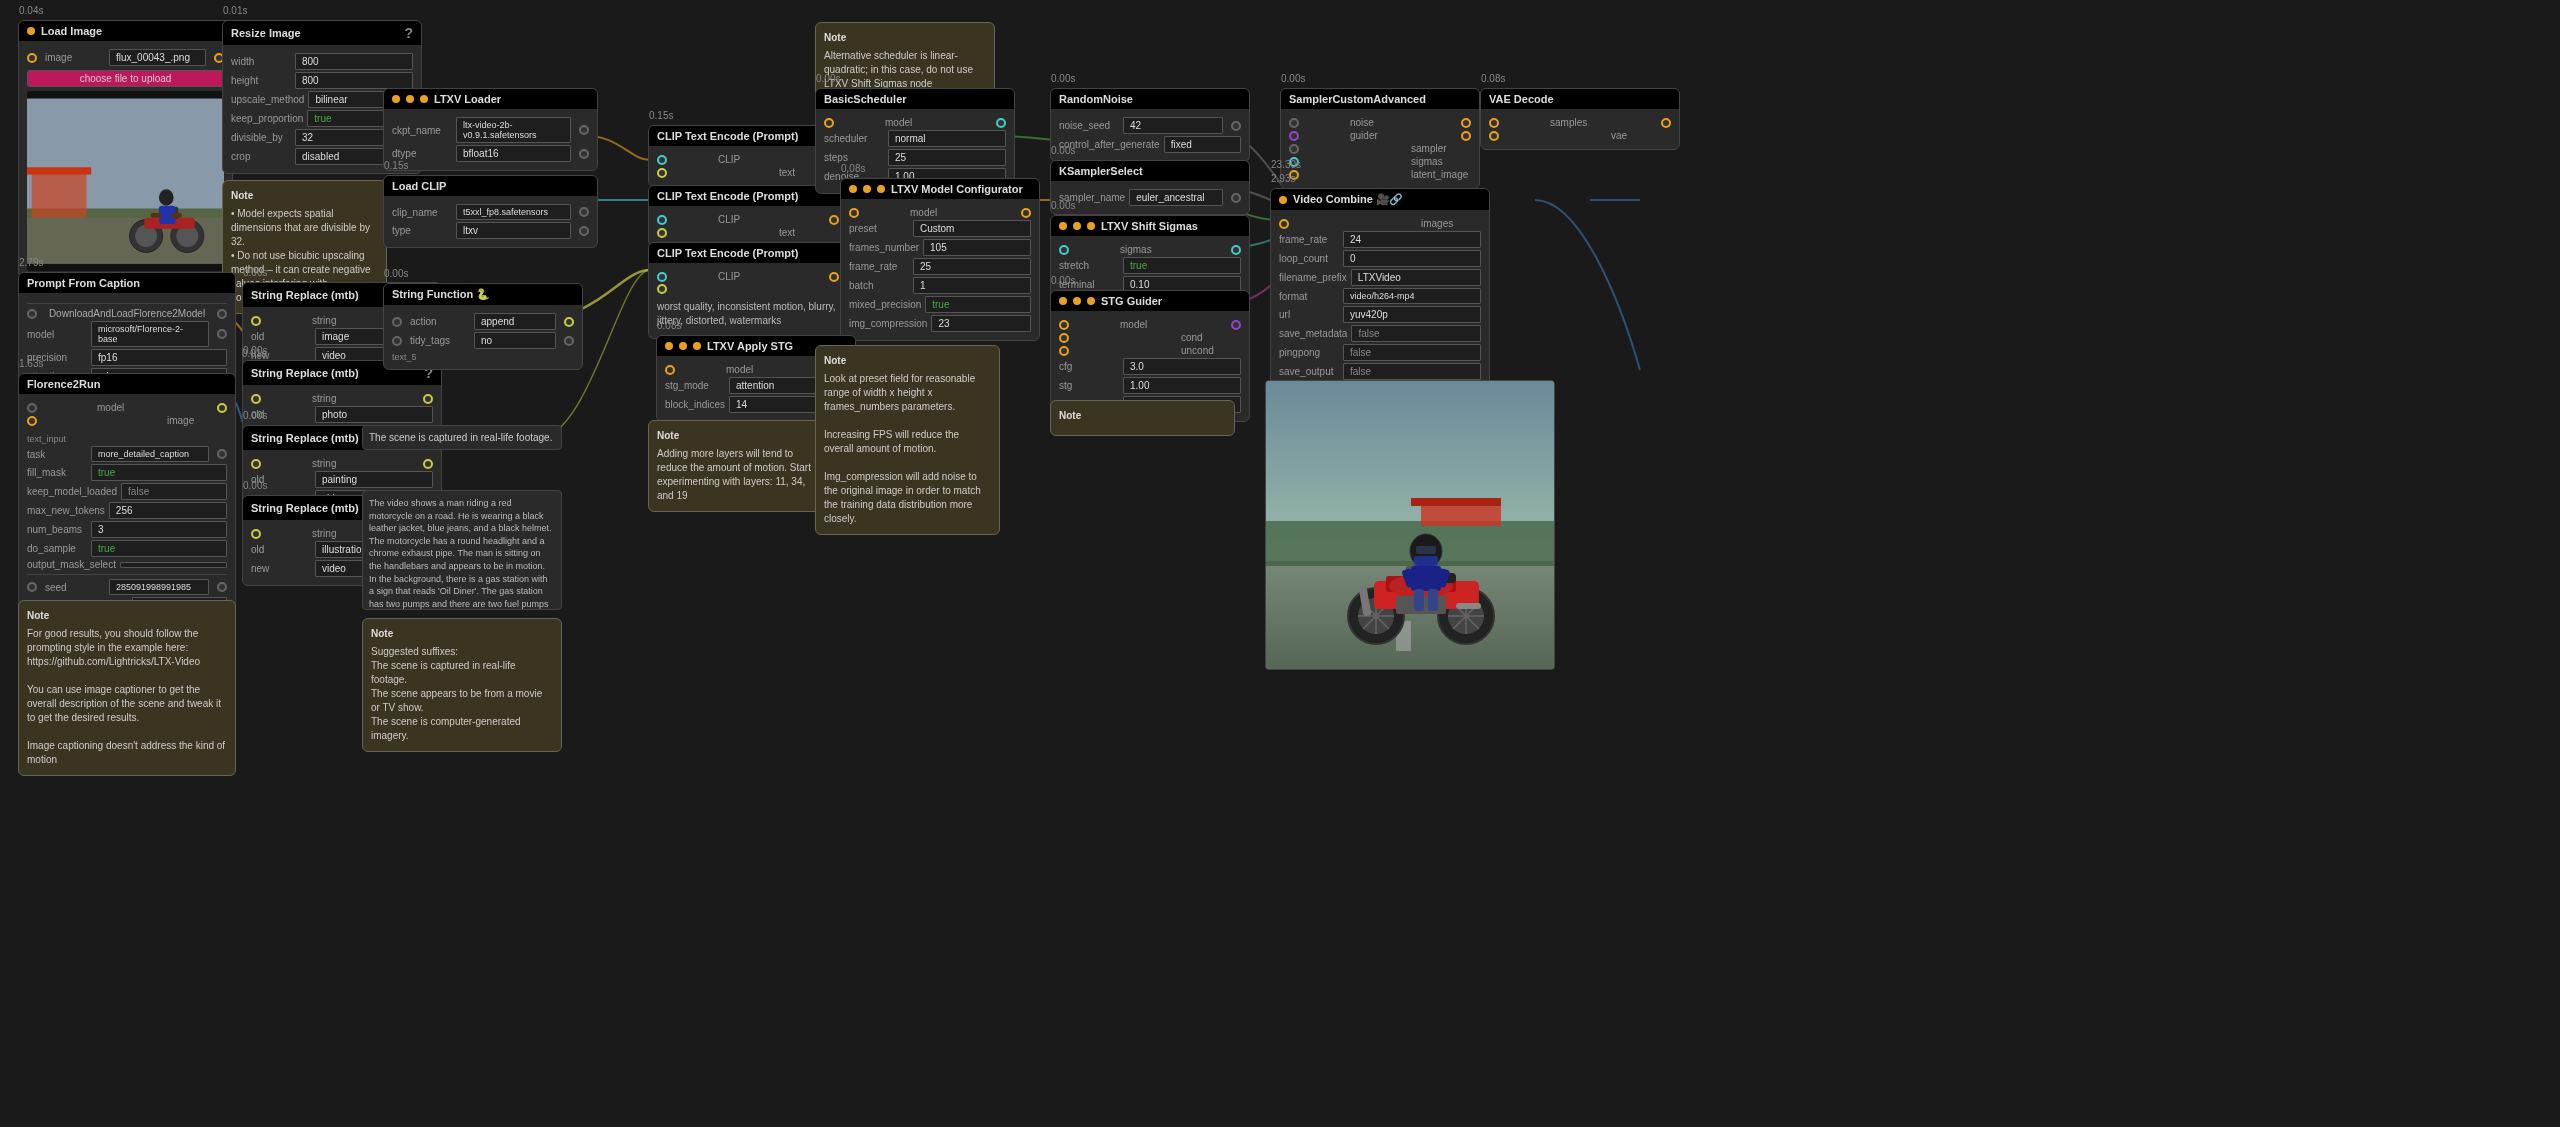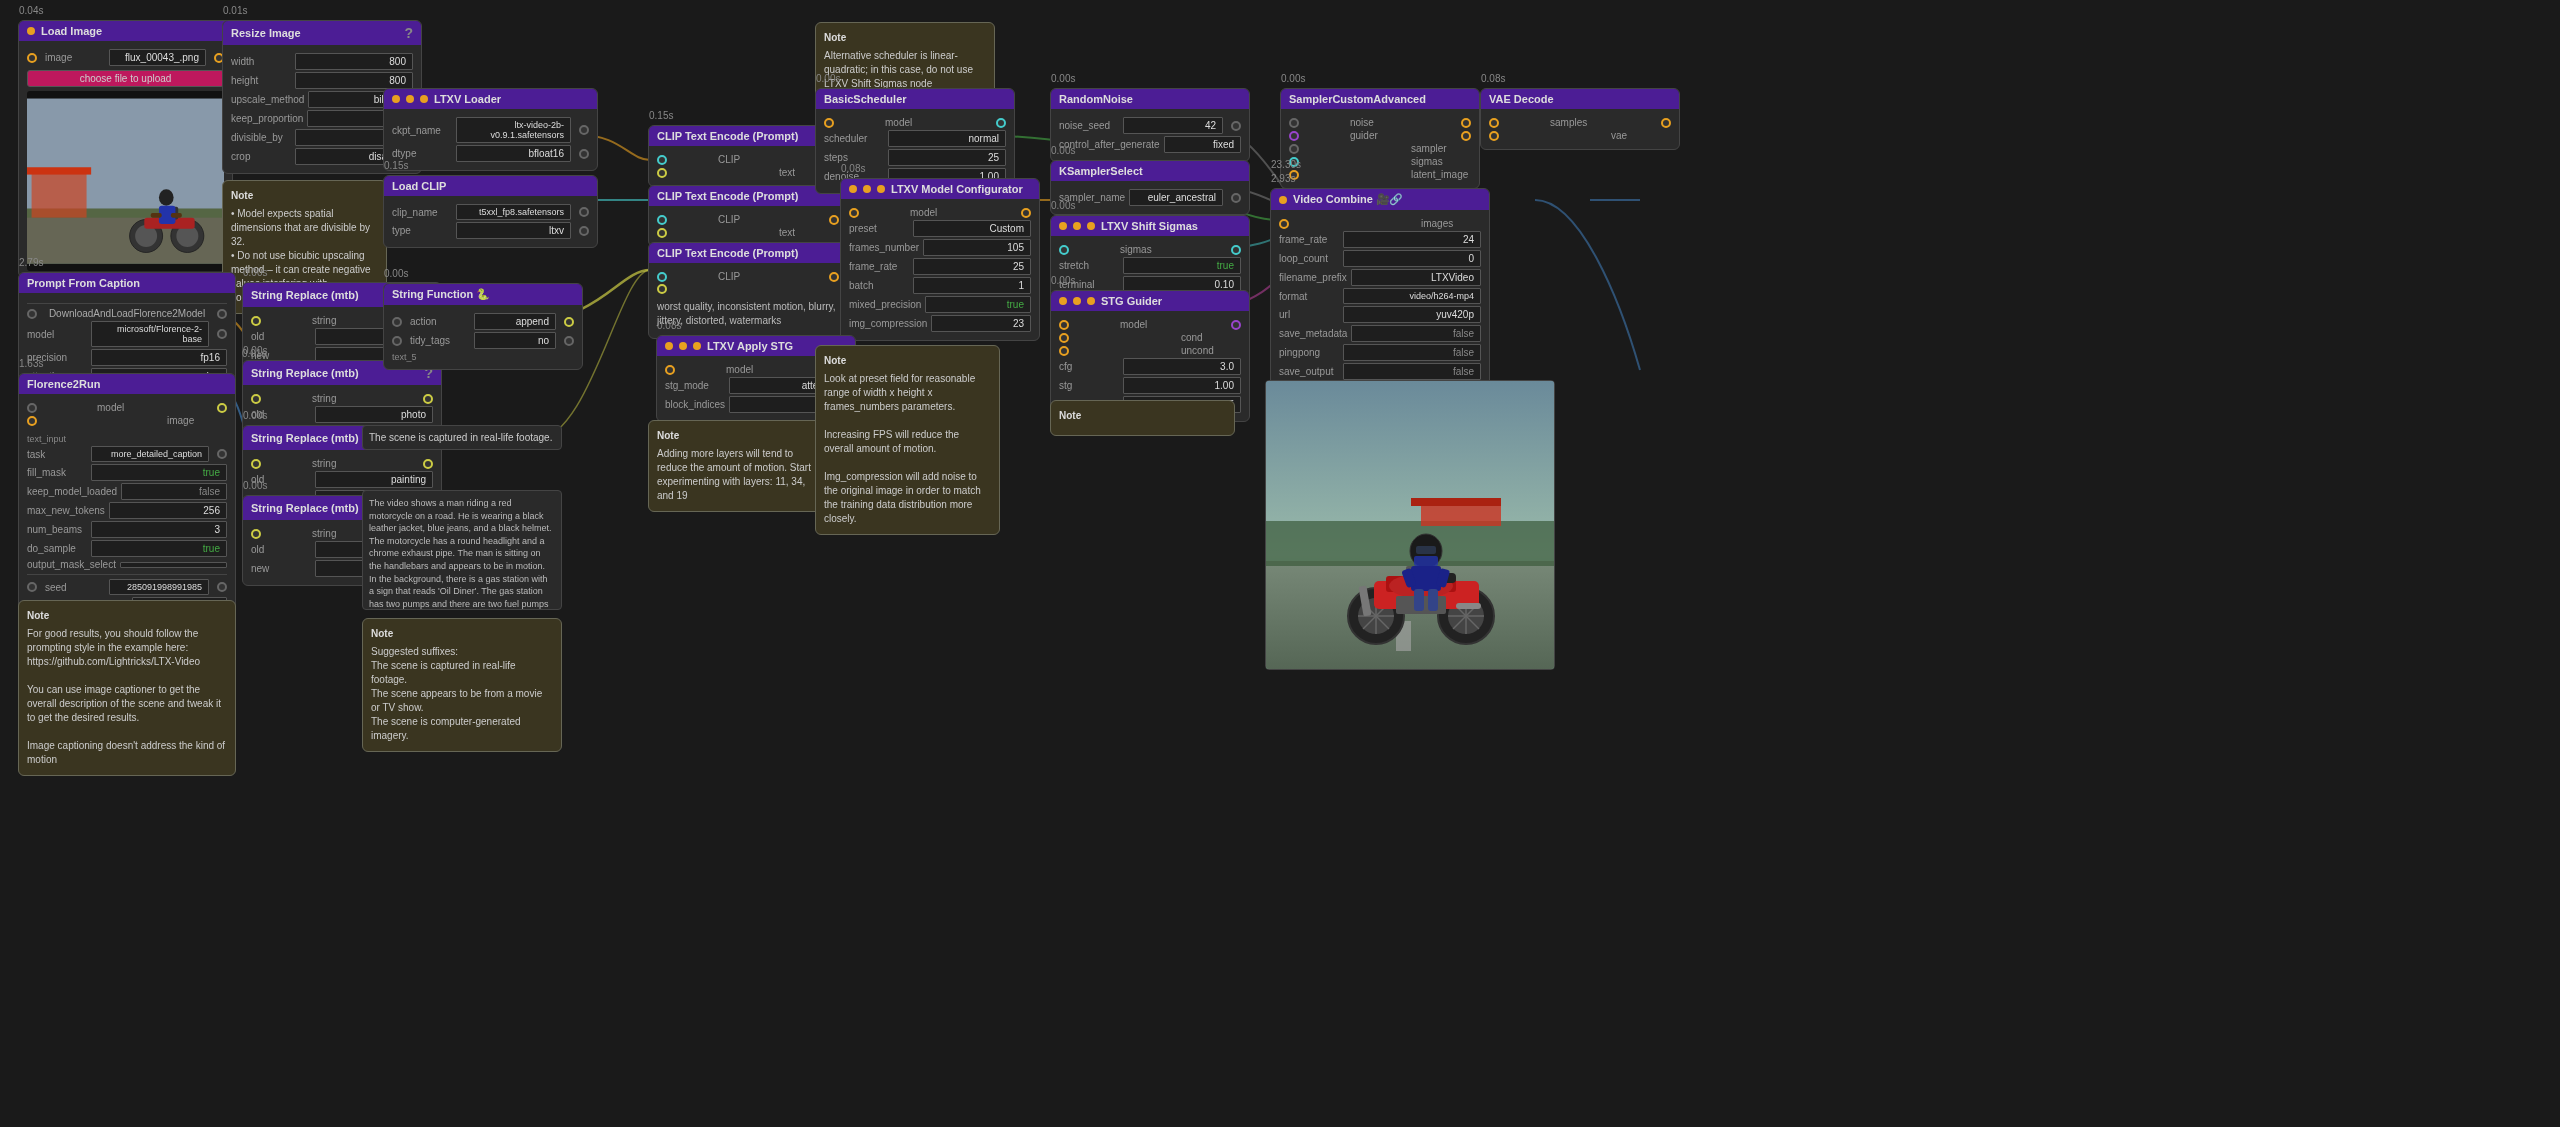--- a/index.html
+++ b/index.html
@@ -17,21 +17,21 @@
     
     .node {
       position: absolute;
       background: #2a2a2a;
       border: 1px solid #444;
       border-radius: 6px;
       min-width: 200px;
     }
 
     .node-header {
-      background: #4c1d95;
+      background: #000000;
       border-radius: 5px 5px 0 0;
       padding: 4px 8px;
       font-size: 11px;
       font-weight: bold;
       color: #ddd;
       display: flex;
       align-items: center;
       gap: 6px;
     }
 
@@ -62,21 +62,20 @@
     }
 
     .node-value {
       background: #1e1e1e;
       border: 1px solid #555;
       border-radius: 1px;
       padding: 2px 6px;
       color: #ddd;
       font-size: 10px;
       flex: 1;
-      text-align: right;
     }
 
     .port {
       width: 10px;
       height: 10px;
       border-radius: 50%;
       border: 2px solid #666;
       background: #333;
       flex-shrink: 0;
     }

